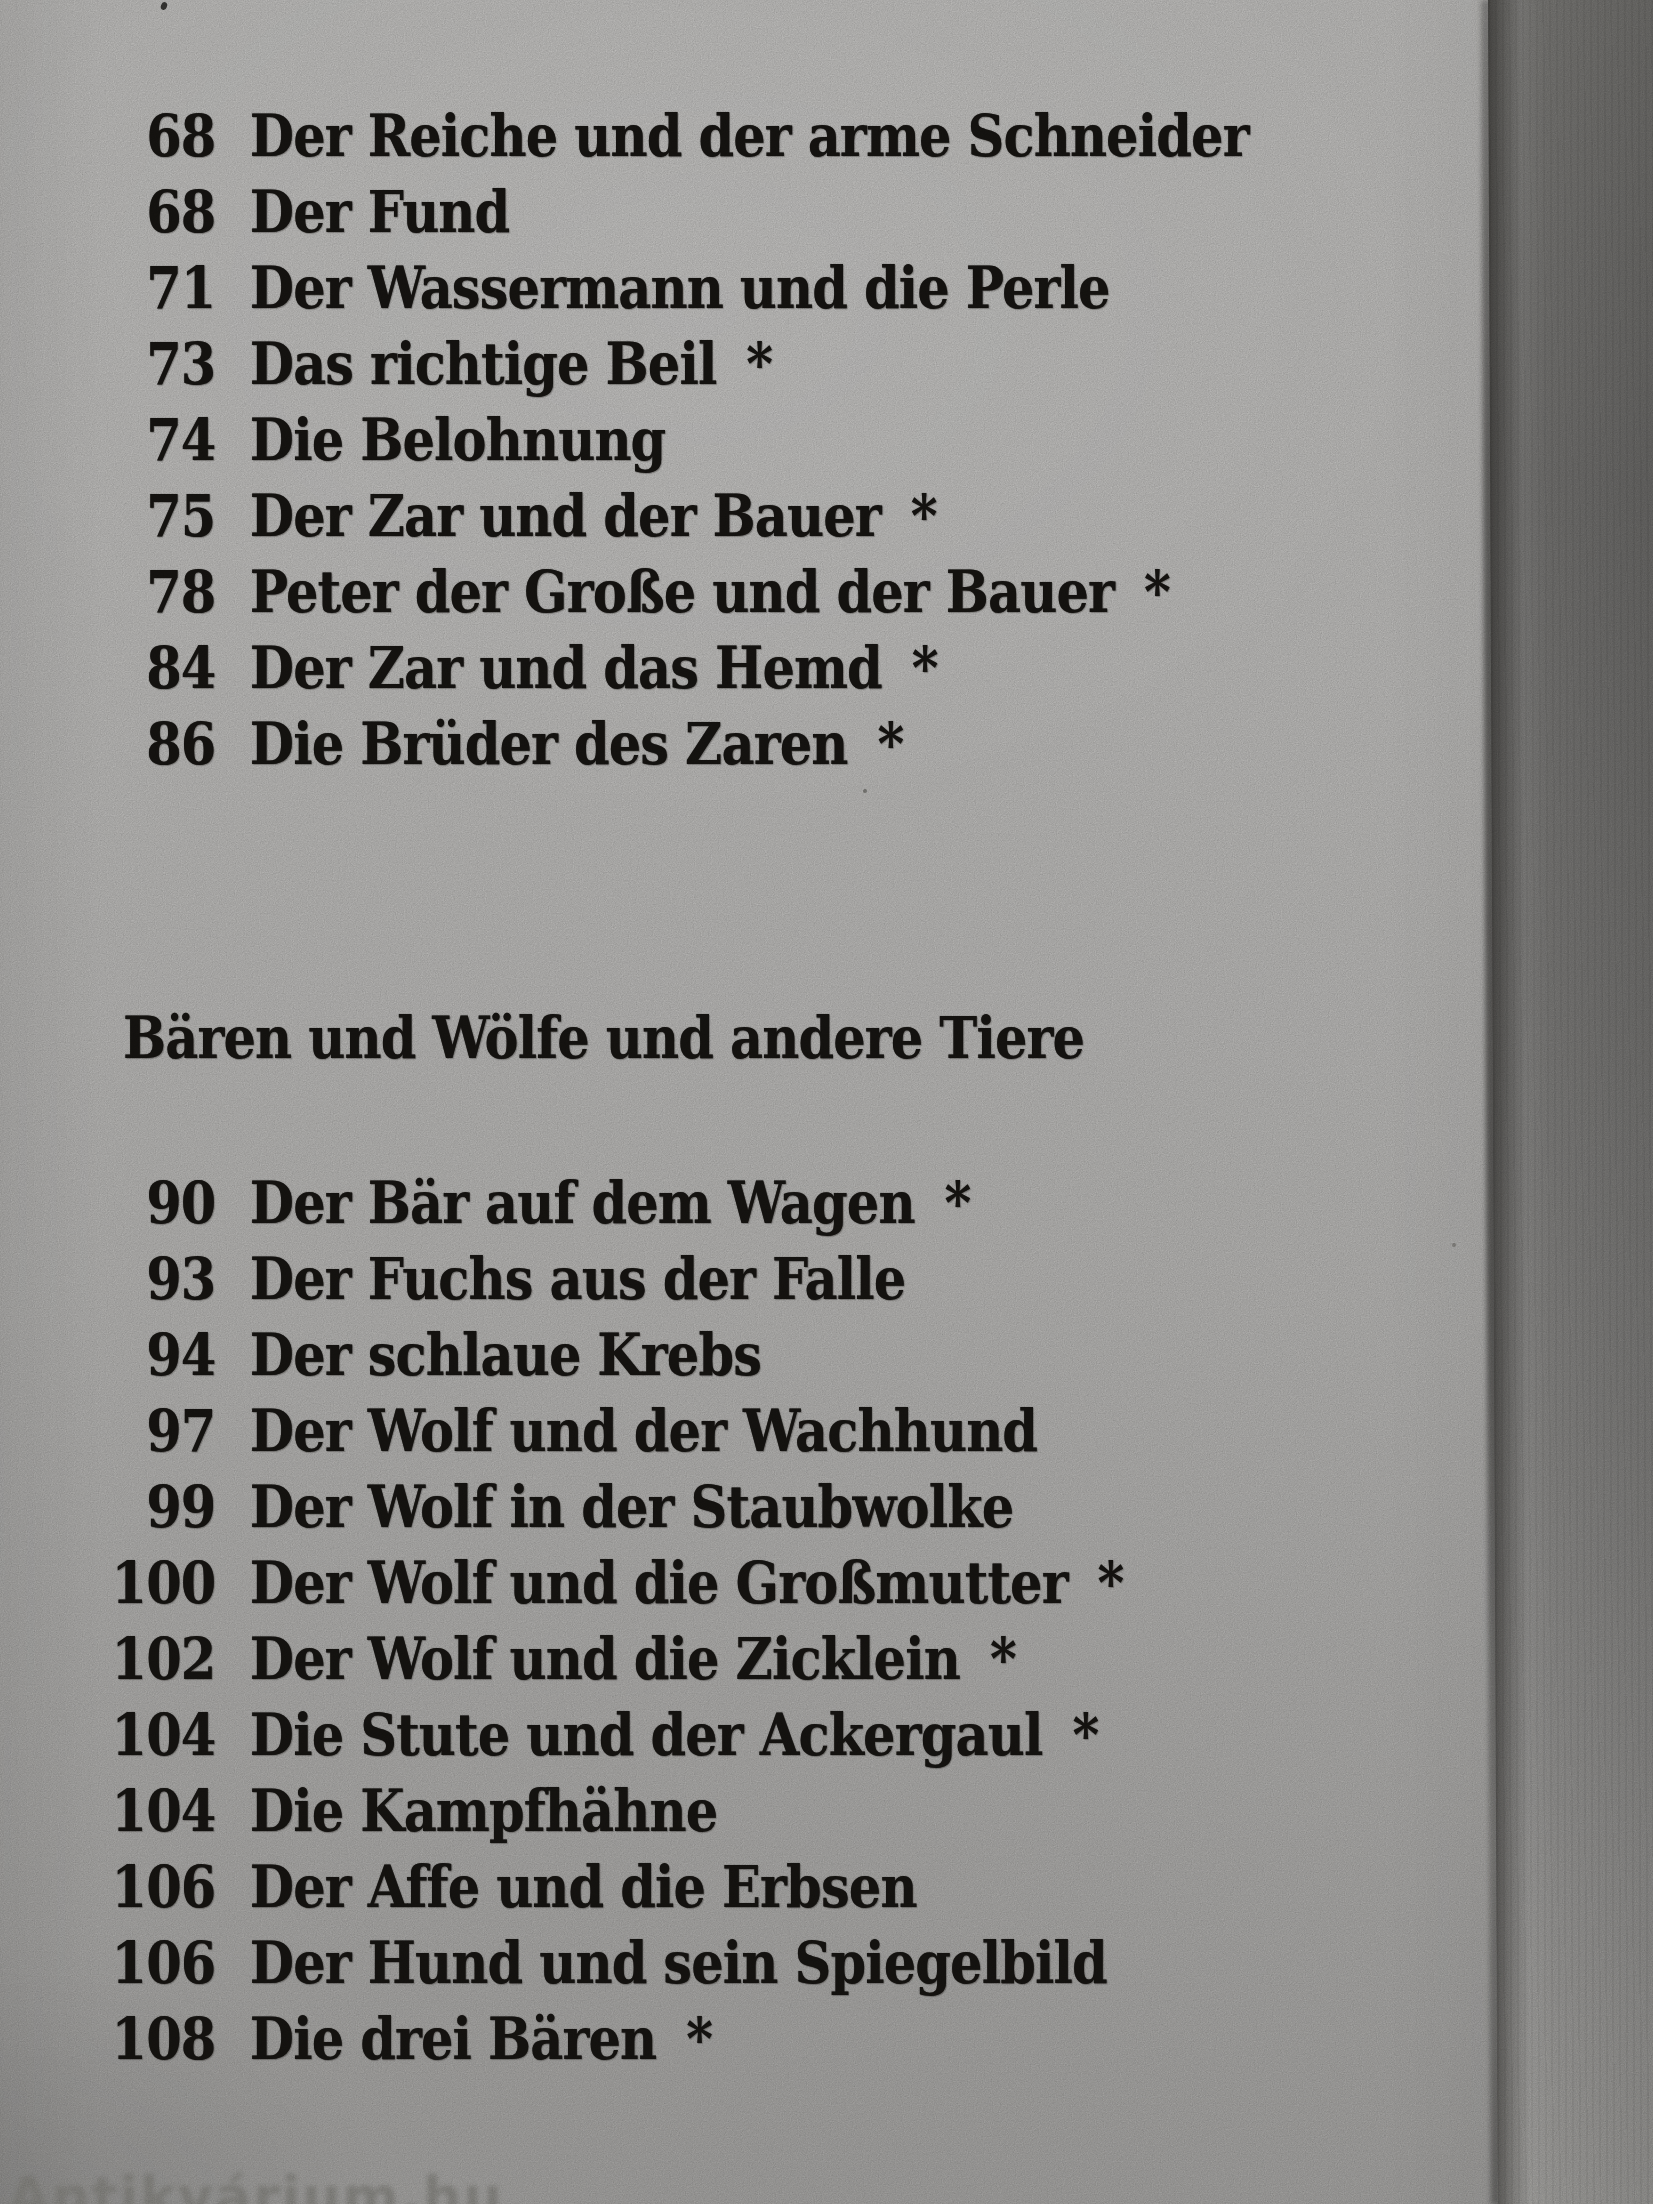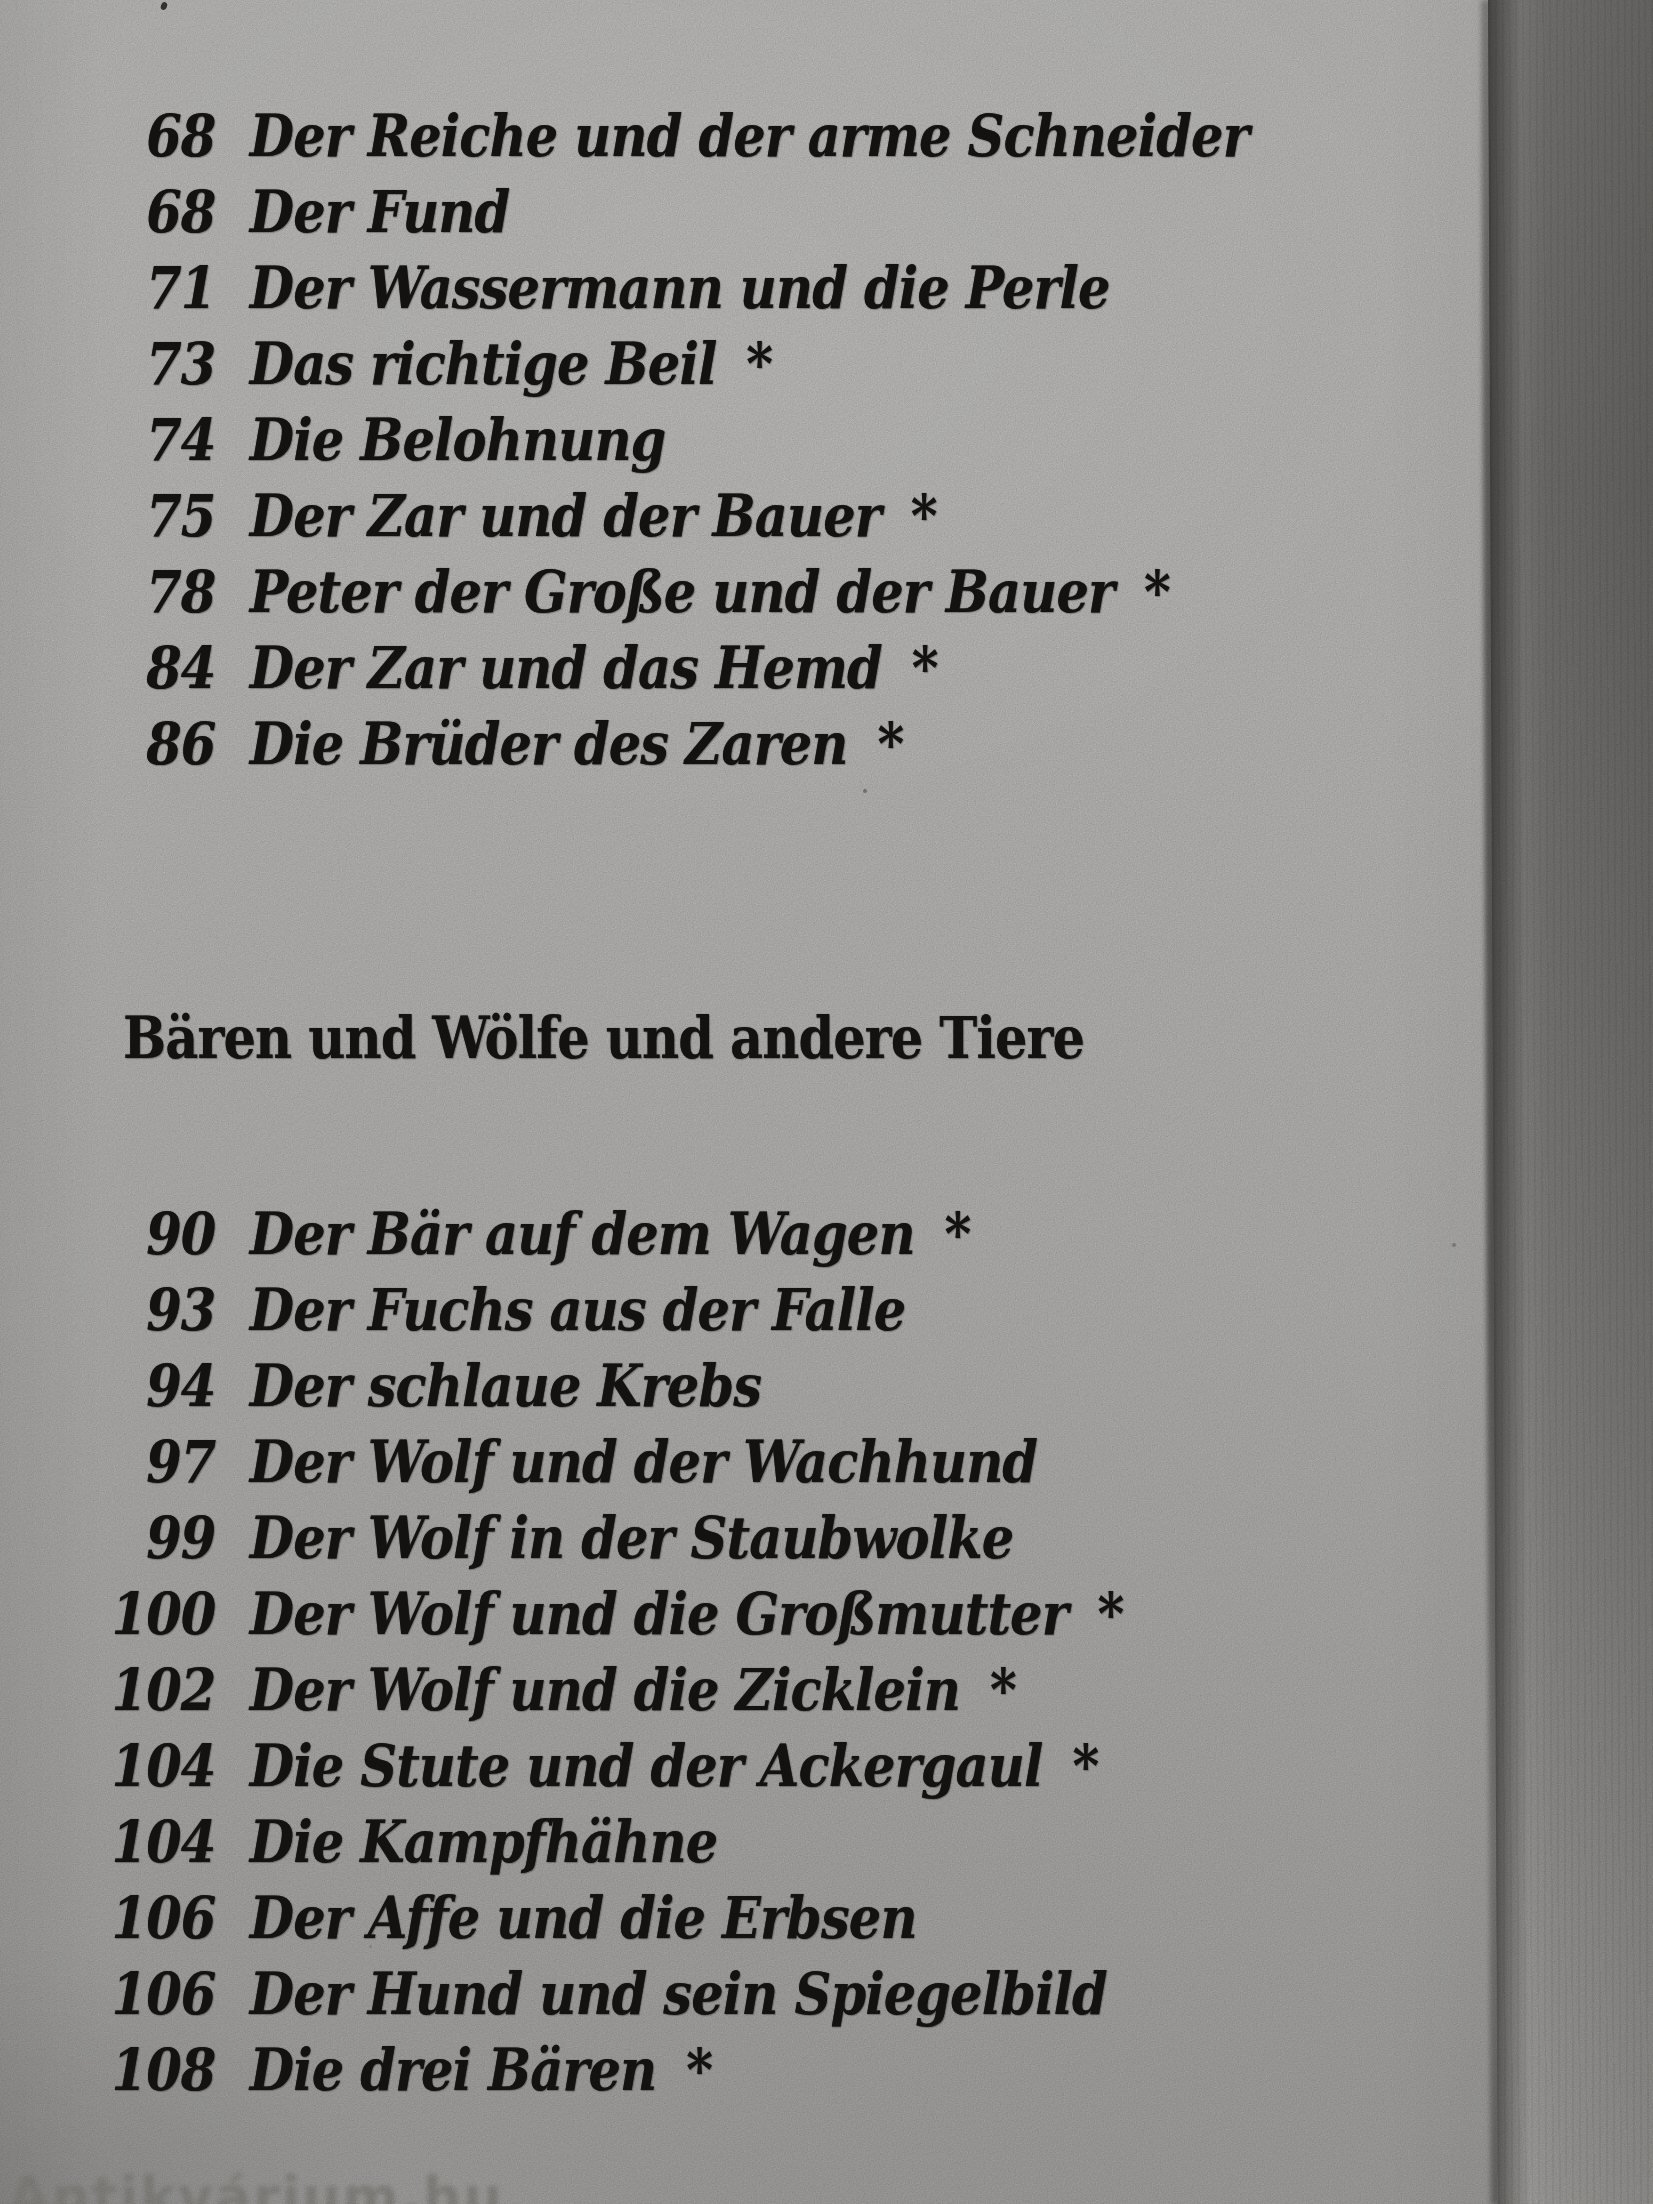--- a/index.html
+++ b/index.html
@@ -16,23 +16,23 @@
   .row{
     display:flex;align-items:baseline;height:76px;line-height:76px;
     font-size:58px;font-weight:bold;letter-spacing:-1px;
     transform:scaleX(0.88);transform-origin:0 50%;
     text-shadow:0 0 1px rgba(24,22,19,0.75), 1px 1px 1.2px rgba(24,22,19,0.28);
     white-space:nowrap;
   }
   .num{display:inline-block;width:146px;text-align:right;flex:0 0 auto;}
   .title{margin-left:39px;flex:0 0 auto;}
   .star{margin-left:34px;flex:0 0 auto;}
-  .block{position:absolute;left:87px;right:0;font-style:italic;}
+  .block{position:absolute;left:87px;right:0;}
   #block-1{top:98px;}
-  #block-2{top:1196px;}
+  #block-2{top:1165px;}
   .heading{
     position:absolute;left:123px;top:1000px;height:76px;line-height:76px;
     font-size:58px;font-weight:bold;letter-spacing:-1px;white-space:nowrap;
     transform:scaleX(0.88);transform-origin:0 50%;
     text-shadow:0 0 1px rgba(24,22,19,0.75), 1px 1px 1.2px rgba(24,22,19,0.28);
   }
   .fore-edge{
     position:absolute;top:0;left:1488px;width:170px;height:2205px;
     transform:skewX(0.25deg);transform-origin:50% 0;
     background:

